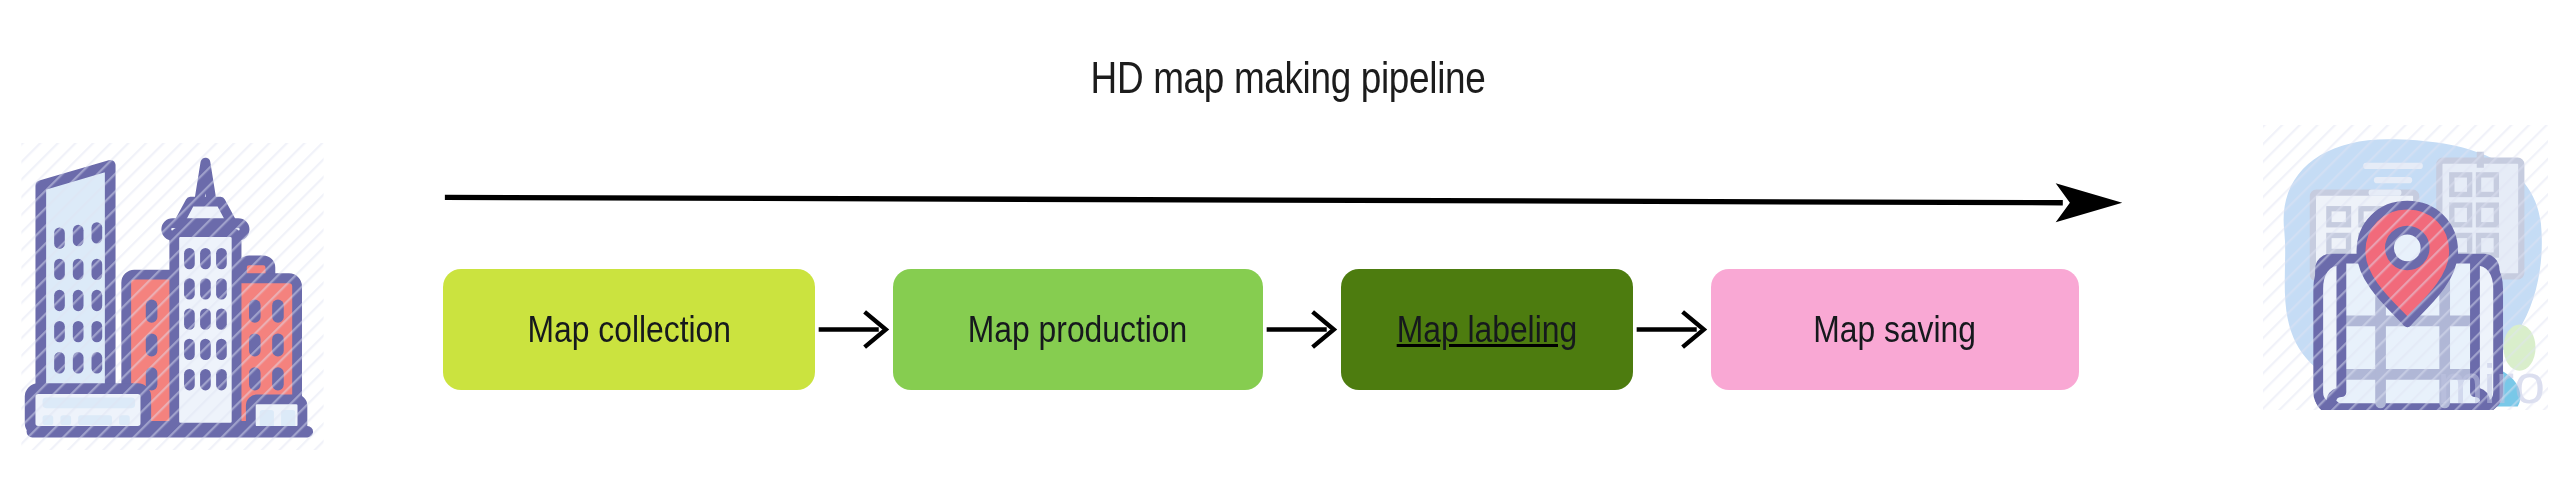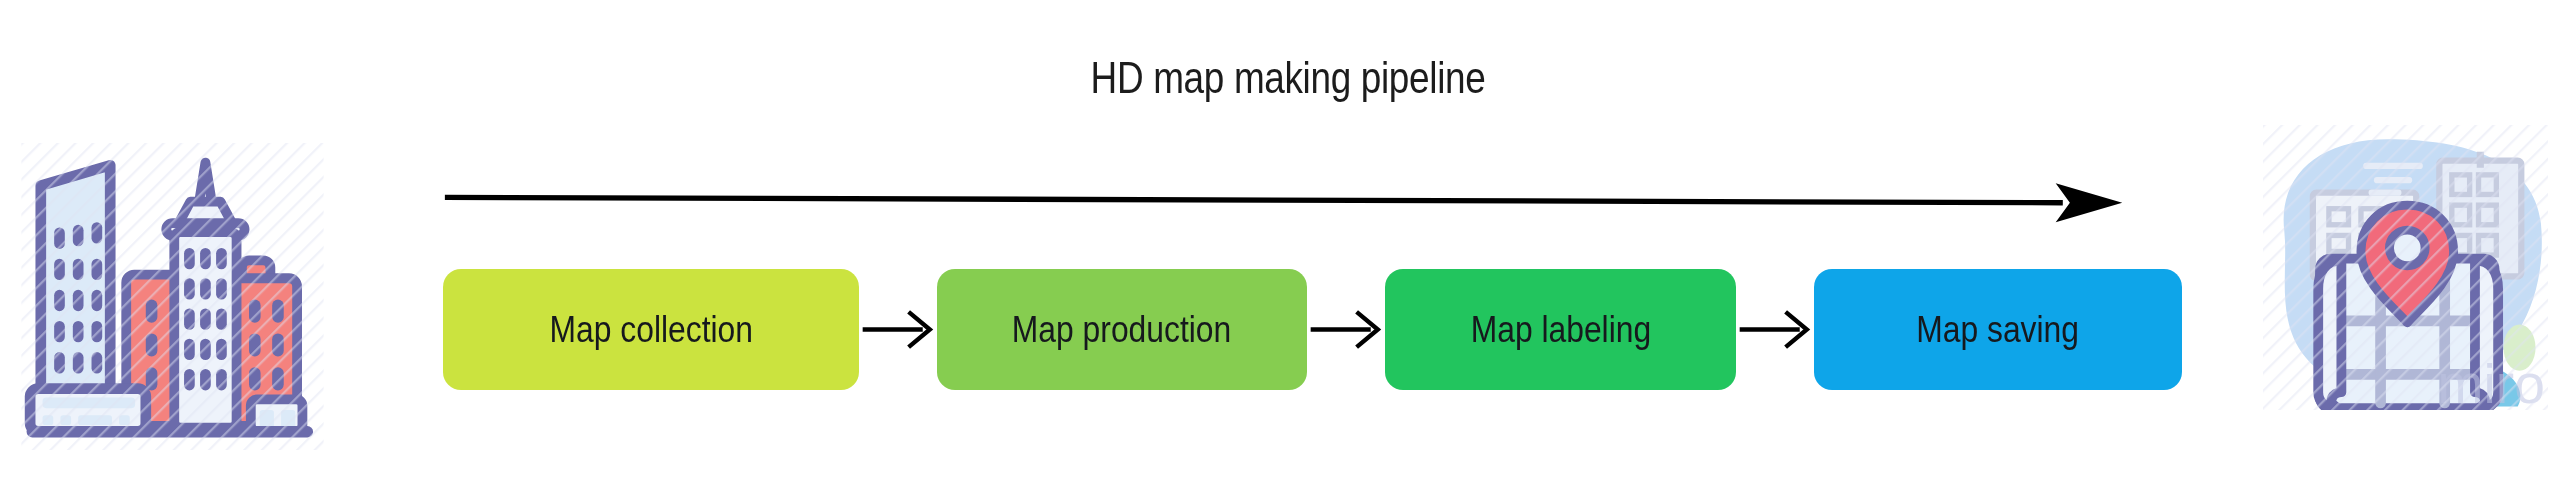--- a/index.html
+++ b/index.html
@@ -101,48 +101,48 @@
 
   <div id="title">HD map making pipeline</div>
 
   <svg id="top-arrow" viewBox="0 0 1930 80">
     <line x1="15" y1="32" x2="1838" y2="38" stroke="#000000" stroke-width="6"></line>
     <polygon points="1830,16 1905,38 1830,60 1846,38" fill="#000000"></polygon>
   </svg>
 
   <div id="stage-row">
 
-    <div class="stage-box" style="width:416px;background:#cbe33f;">
+    <div class="stage-box" style="width:372px;background:#cbe33f;">
       <span class="stage-label">Map collection</span>
     </div>
 
     <svg class="connector" viewBox="0 0 88 60">
       <line x1="4" y1="30" x2="72" y2="30" stroke="#000000" stroke-width="5"></line>
       <polyline points="56,10 80,30 56,50" fill="none" stroke="#000000" stroke-width="5"></polyline>
     </svg>
 
     <div class="stage-box" style="width:370px;background:#86cd50;">
       <span class="stage-label">Map production</span>
     </div>
 
     <svg class="connector" viewBox="0 0 88 60">
       <line x1="4" y1="30" x2="72" y2="30" stroke="#000000" stroke-width="5"></line>
       <polyline points="56,10 80,30 56,50" fill="none" stroke="#000000" stroke-width="5"></polyline>
     </svg>
 
-    <div class="stage-box" style="width:351px;background:#22c55e;">
+    <div class="stage-box" style="width:292px;background:#4d7c0f;text-decoration:underline;">
       <span class="stage-label">Map labeling</span>
     </div>
 
     <svg class="connector" viewBox="0 0 88 60">
       <line x1="4" y1="30" x2="72" y2="30" stroke="#000000" stroke-width="5"></line>
       <polyline points="56,10 80,30 56,50" fill="none" stroke="#000000" stroke-width="5"></polyline>
     </svg>
 
-    <div class="stage-box" style="width:368px;background:#0ea5e9;">
+    <div class="stage-box" style="width:368px;background:#f9a8d4;">
       <span class="stage-label">Map saving</span>
     </div>
   </div>
 
   <svg class="illus" id="city-illus" viewBox="0 0 340 345">
     <defs>
       <pattern id="hatch" width="14" height="14" patternTransform="rotate(45)" patternUnits="userSpaceOnUse">
         <rect width="14" height="14" fill="none"></rect>
         <line x1="0" y1="0" x2="0" y2="14" stroke="#dfe3f2" stroke-width="5"></line>
       </pattern>

